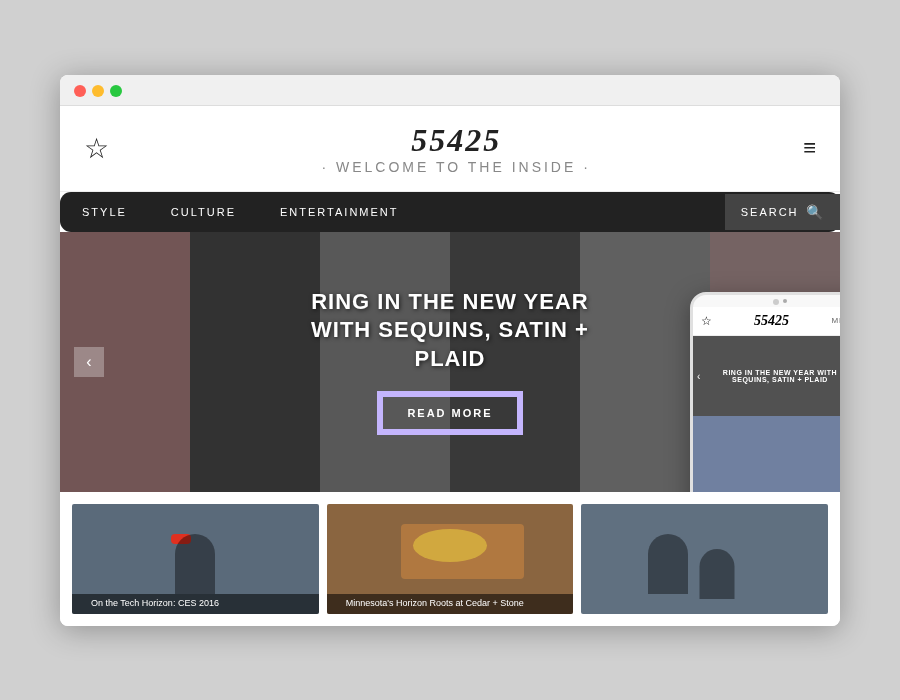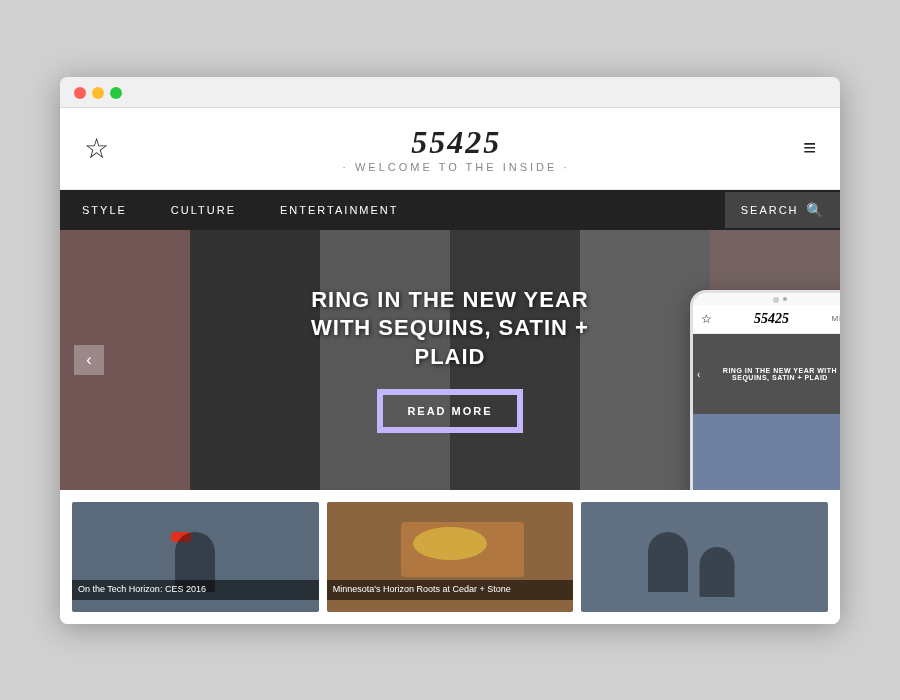--- a/index.html
+++ b/index.html
@@ -57,36 +57,37 @@
     }
     .logo-number {
       font-size: 32px;
       font-family: Georgia, serif;
       font-style: italic;
       font-weight: bold;
       color: #222;
       letter-spacing: 2px;
     }
     .logo-tagline {
-      font-size: 11px;
+      font-size: 14px;
       letter-spacing: 3px;
       color: #888;
       text-transform: uppercase;
     }
     .hamburger {
       font-size: 22px;
       color: #222;
       cursor: pointer;
     }
 
     
     .nav-bar {
       background: #222;
       display: flex;
       align-items: center;
+      border-radius: 11px;
     }
     .nav-item {
       color: #fff;
       font-size: 11px;
       letter-spacing: 2px;
       text-transform: uppercase;
       padding: 14px 22px;
       cursor: pointer;
       font-weight: 500;
     }
@@ -227,27 +228,27 @@
       top: 30px;
       left: 40%;
       width: 20px;
       height: 10px;
       background: #e03020;
       border-radius: 4px;
     }
 
     .thumb-caption {
       position: absolute;
-      bottom: 12px;
+      bottom: 0;
       left: 0;
       right: 0;
       background: rgba(0,0,0,0.55);
       color: #fff;
       font-size: 9px;
-      padding: 4px 6px;
+      padding: 4px 19px;
       line-height: 1.3;
     }
 
     
     .mobile-device {
       position: absolute;
       right: -30px;
       top: 60px;
       width: 180px;
       height: 320px;

